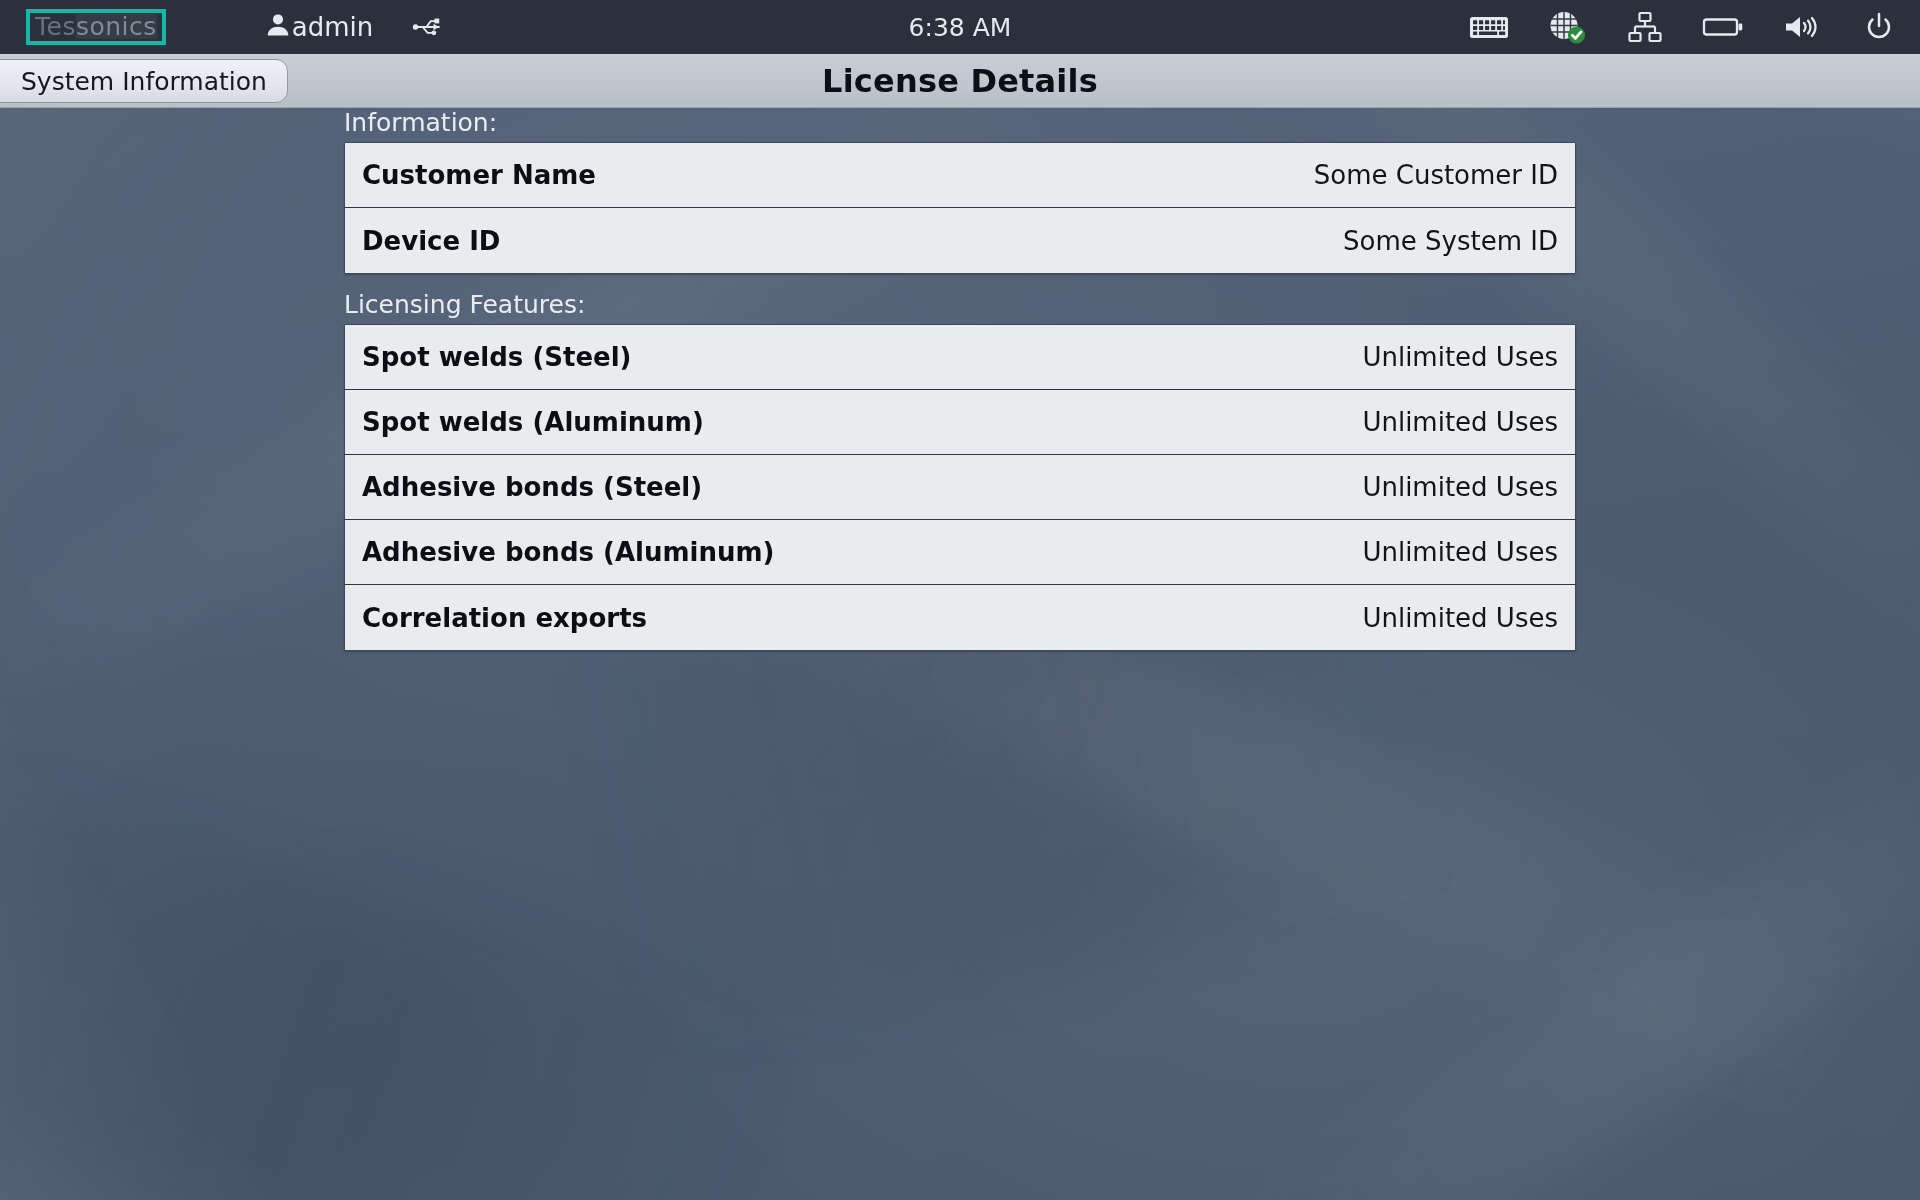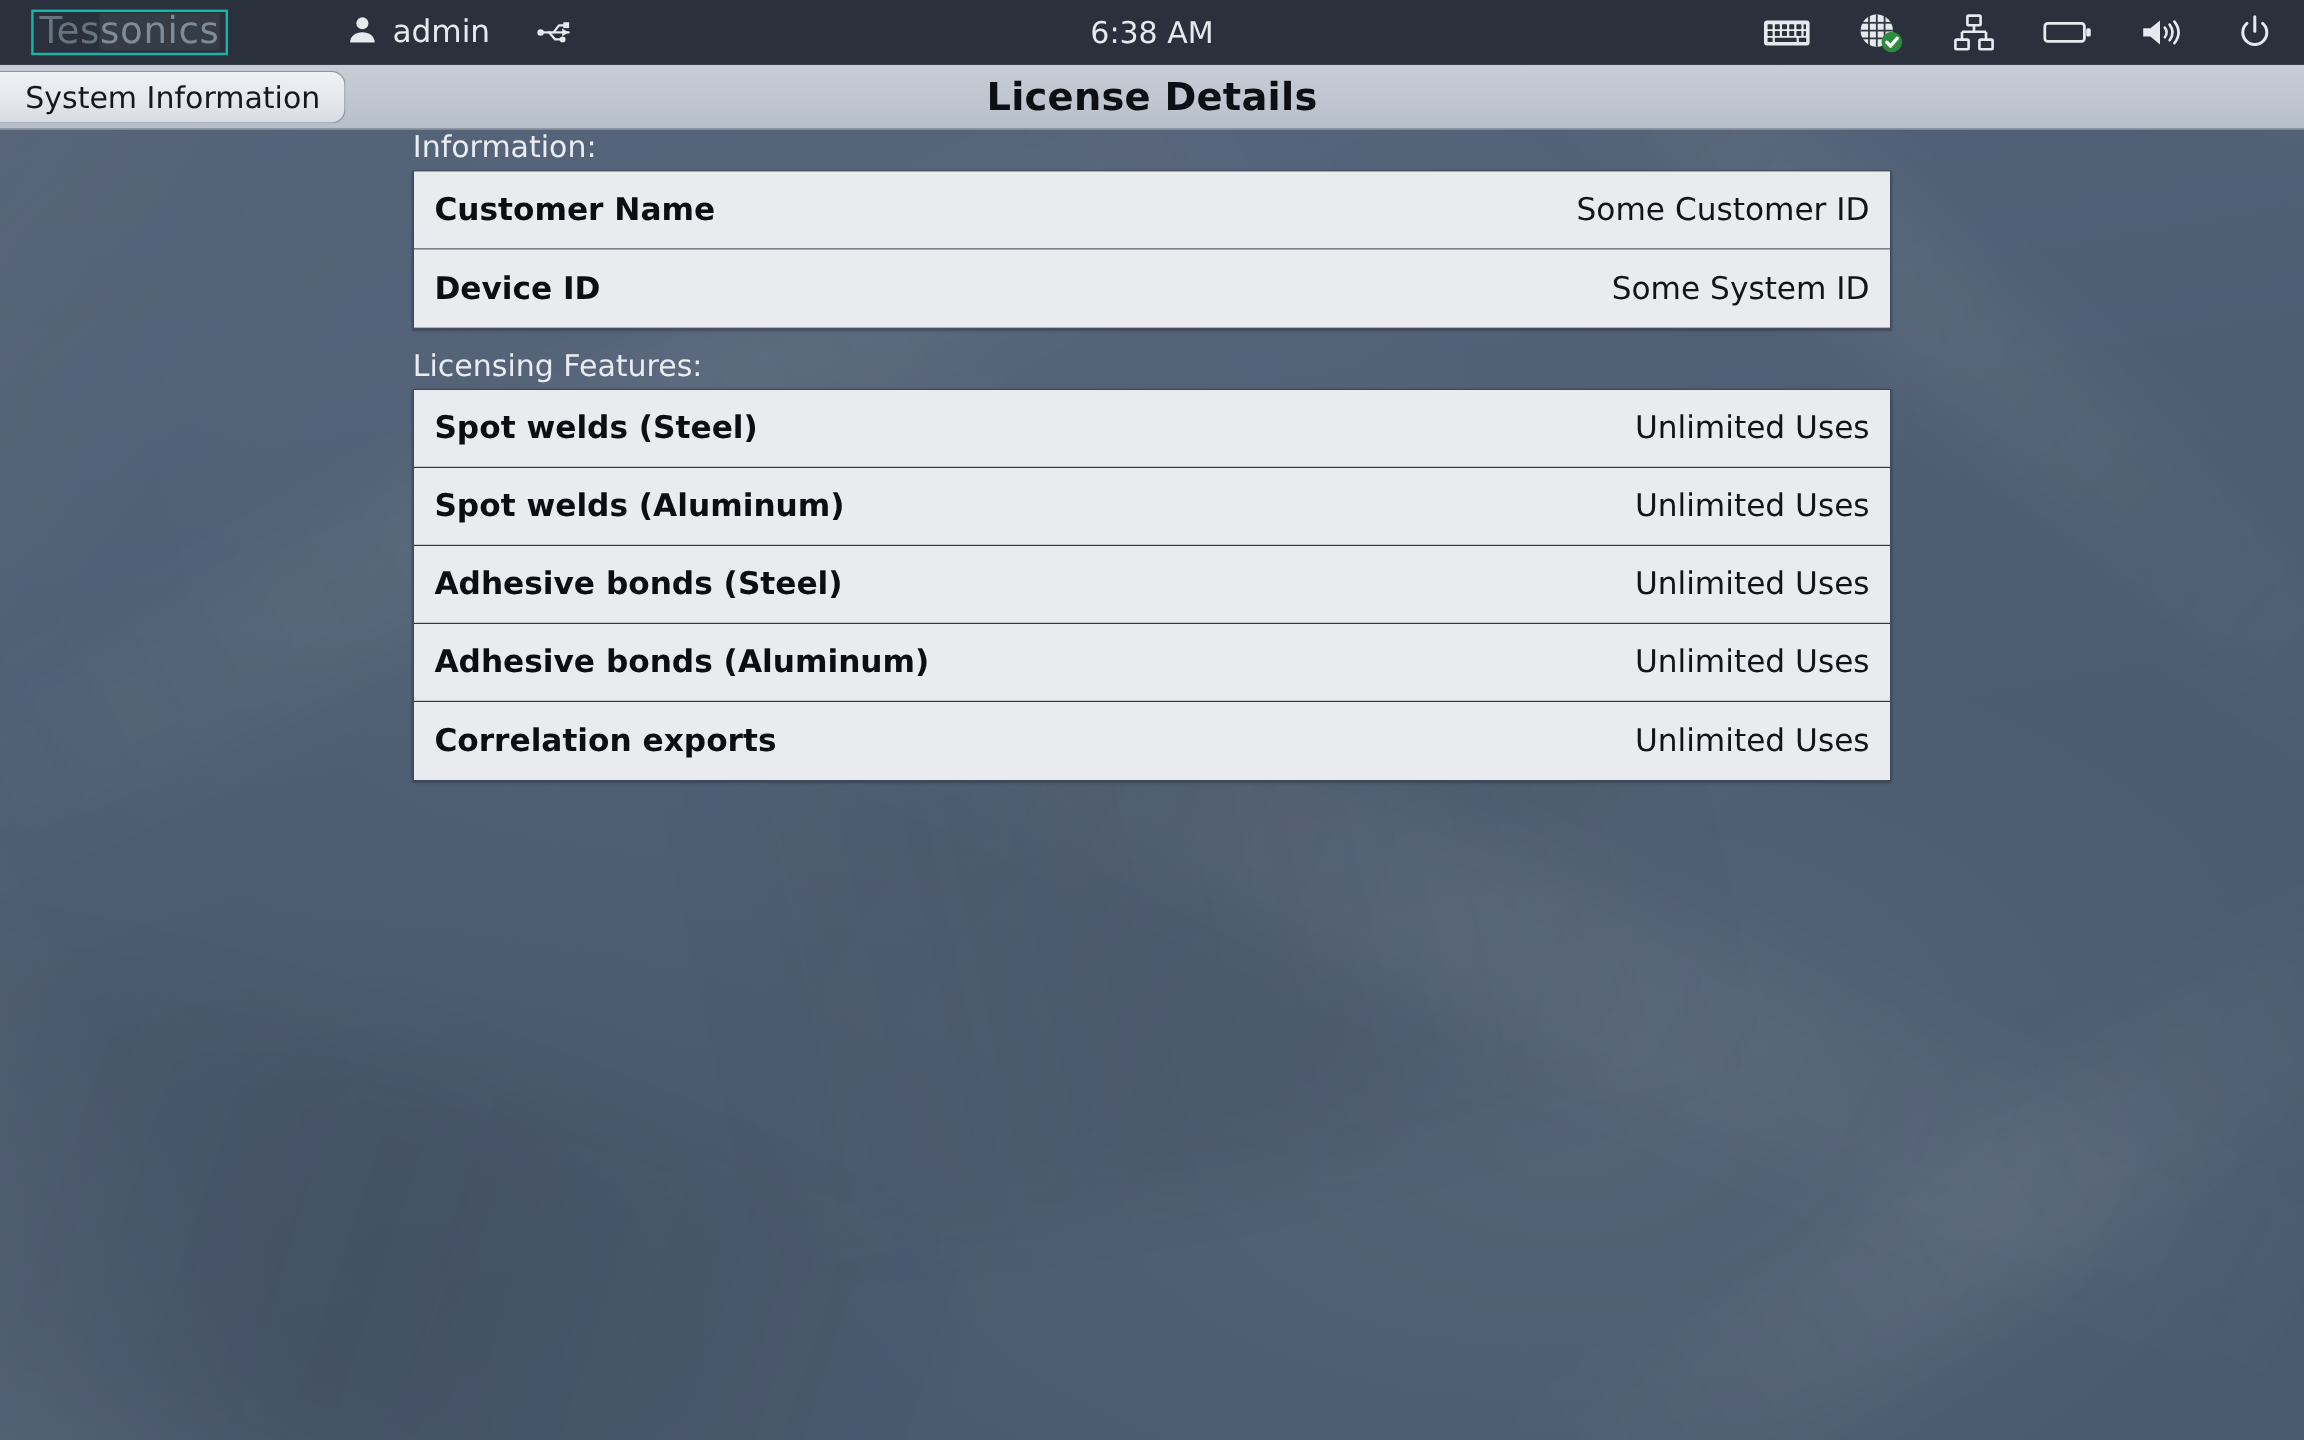--- a/index.html
+++ b/index.html
@@ -53,36 +53,36 @@
     z-index: 20;
   }
 
   .logo-wrap {
     margin-left: 26px;
     display: flex;
     align-items: center;
   }
   .logo {
     position: relative;
-    font-size: 31px;
+    font-size: 25px;
     letter-spacing: 0.5px;
     color: #7c8a9c;
     font-family: "DejaVu Sans", "Liberation Sans", sans-serif;
     padding: 1px 5px 2px 5px;
-    border: 2px solid #14b8a6;
+    border: 4px solid #14b8a6;
     line-height: 1;
     display: flex;
   }
   .logo .seg-a { color: #66747f; }
   .logo .seg-b { color: #7d8b9a; background: rgba(255,255,255,0.055); }
 
   .user-block {
     display: flex;
     align-items: center;
-    gap: 11px;
+    gap: 0;
     margin-left: 98px;
   }
   .user-name { color: #e6eaee; font-size: 26px; }
 
   .usb-icon { margin-left: 38px; display: flex; align-items: center; }
 
   .clock {
     position: absolute;
     left: 0; right: 0;
     text-align: center;

